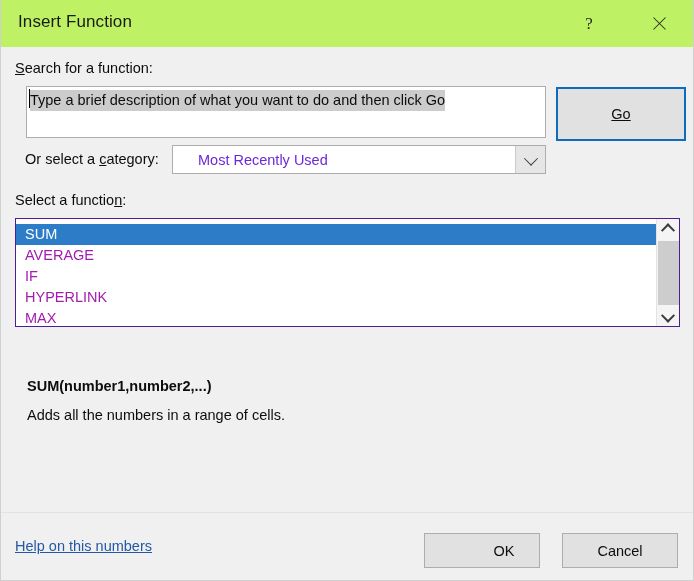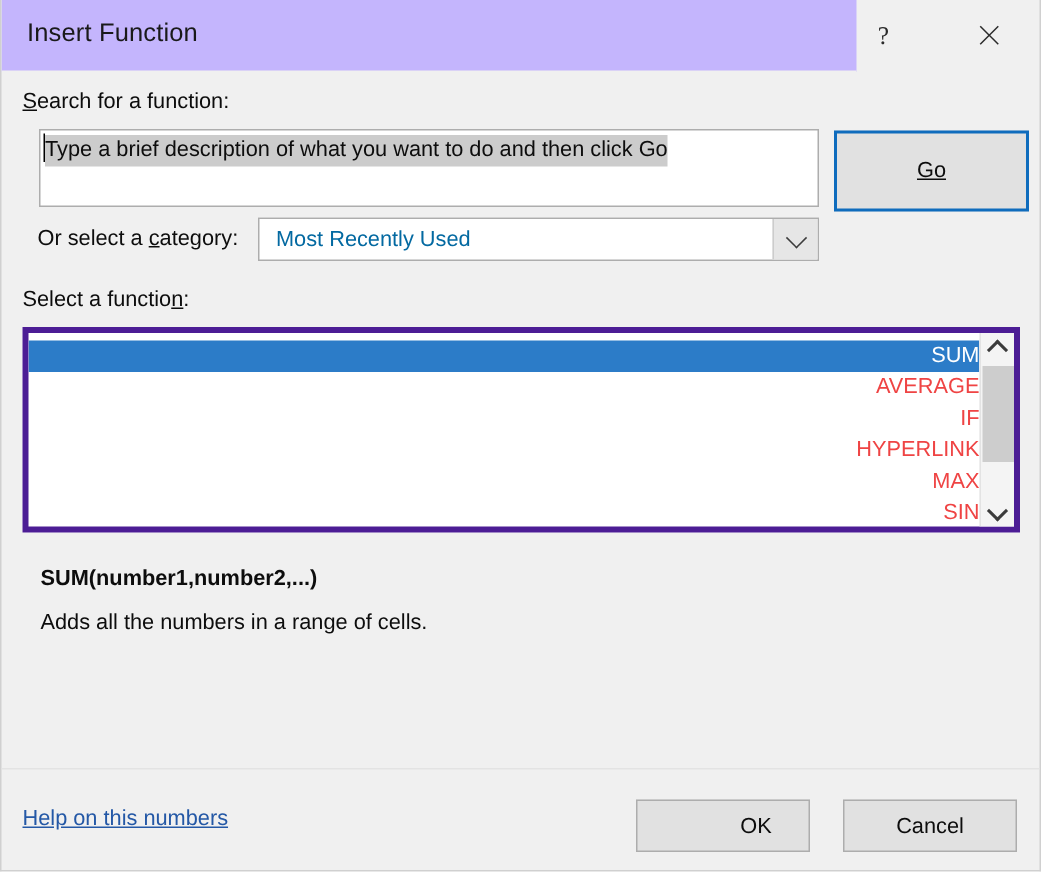--- a/index.html
+++ b/index.html
@@ -25,23 +25,23 @@
     box-sizing: border-box;
     border: 1px solid #d0d0d0;
     border-top: none;
     overflow: hidden;
   }
 
   
   #titlebar {
     position: absolute;
     left: 0; top: 0;
-    width: 570px;
+    width: 694px;
     height: 47px;
-    background: #c4b5fd;
+    background: #bef264;
     border-bottom: 1px solid #f0f0f0;
   }
   #title-text {
     position: absolute;
     left: 17px;
     top: 12px;
     font-size: 17px;
     color: #1a1a1a;
     letter-spacing: 0.1px;
     white-space: nowrap;
@@ -168,23 +168,23 @@
     background: #ffffff;
     border: 1px solid #adadad;
     display: flex;
     align-items: stretch;
     cursor: default;
   }
   #category-value {
     flex: 1 1 auto;
     display: flex;
     align-items: center;
-    padding-left: 11px;
-    font-size: 14.5px;
-    color: #0369a1;
+    padding-left: 25px;
+    font-size: 14.5px;
+    color: #6d28d9;
     white-space: nowrap;
     overflow: hidden;
   }
   #category-arrow-box {
     flex: 0 0 auto;
     width: 29px;
     background: #e6e6e6;
     border-left: 1px solid #cccccc;
     display: flex;
     align-items: center;
@@ -198,39 +198,38 @@
     border-bottom: 1.6px solid #3c3c3c;
   }
   .chev-down { transform: rotate(-45deg) translate(1px, -1px); }
 
   
   #function-listbox {
     position: absolute;
     left: 14px;
     top: 218px;
     width: 665px;
-    height: 137px;
+    height: 109px;
     box-sizing: border-box;
     background: #ffffff;
-    border: 4px solid #4c1d95;
-    display: flex;
-    overflow: hidden;
-    text-align: right;
+    border: 1px solid #4c1d95;
+    display: flex;
+    overflow: hidden;
   }
   #function-list {
     flex: 1 1 auto;
     padding: 5px 0 0 0;
     overflow: hidden;
   }
   .function-item {
     height: 21px;
     line-height: 21px;
     padding-left: 9px;
     font-size: 14.5px;
-    color: #ef4444;
+    color: #a21caf;
     white-space: nowrap;
     cursor: default;
   }
   .function-item.selected {
     background: #2c7cc8;
     color: #ffffff;
   }
 
   
   #list-scrollbar {

